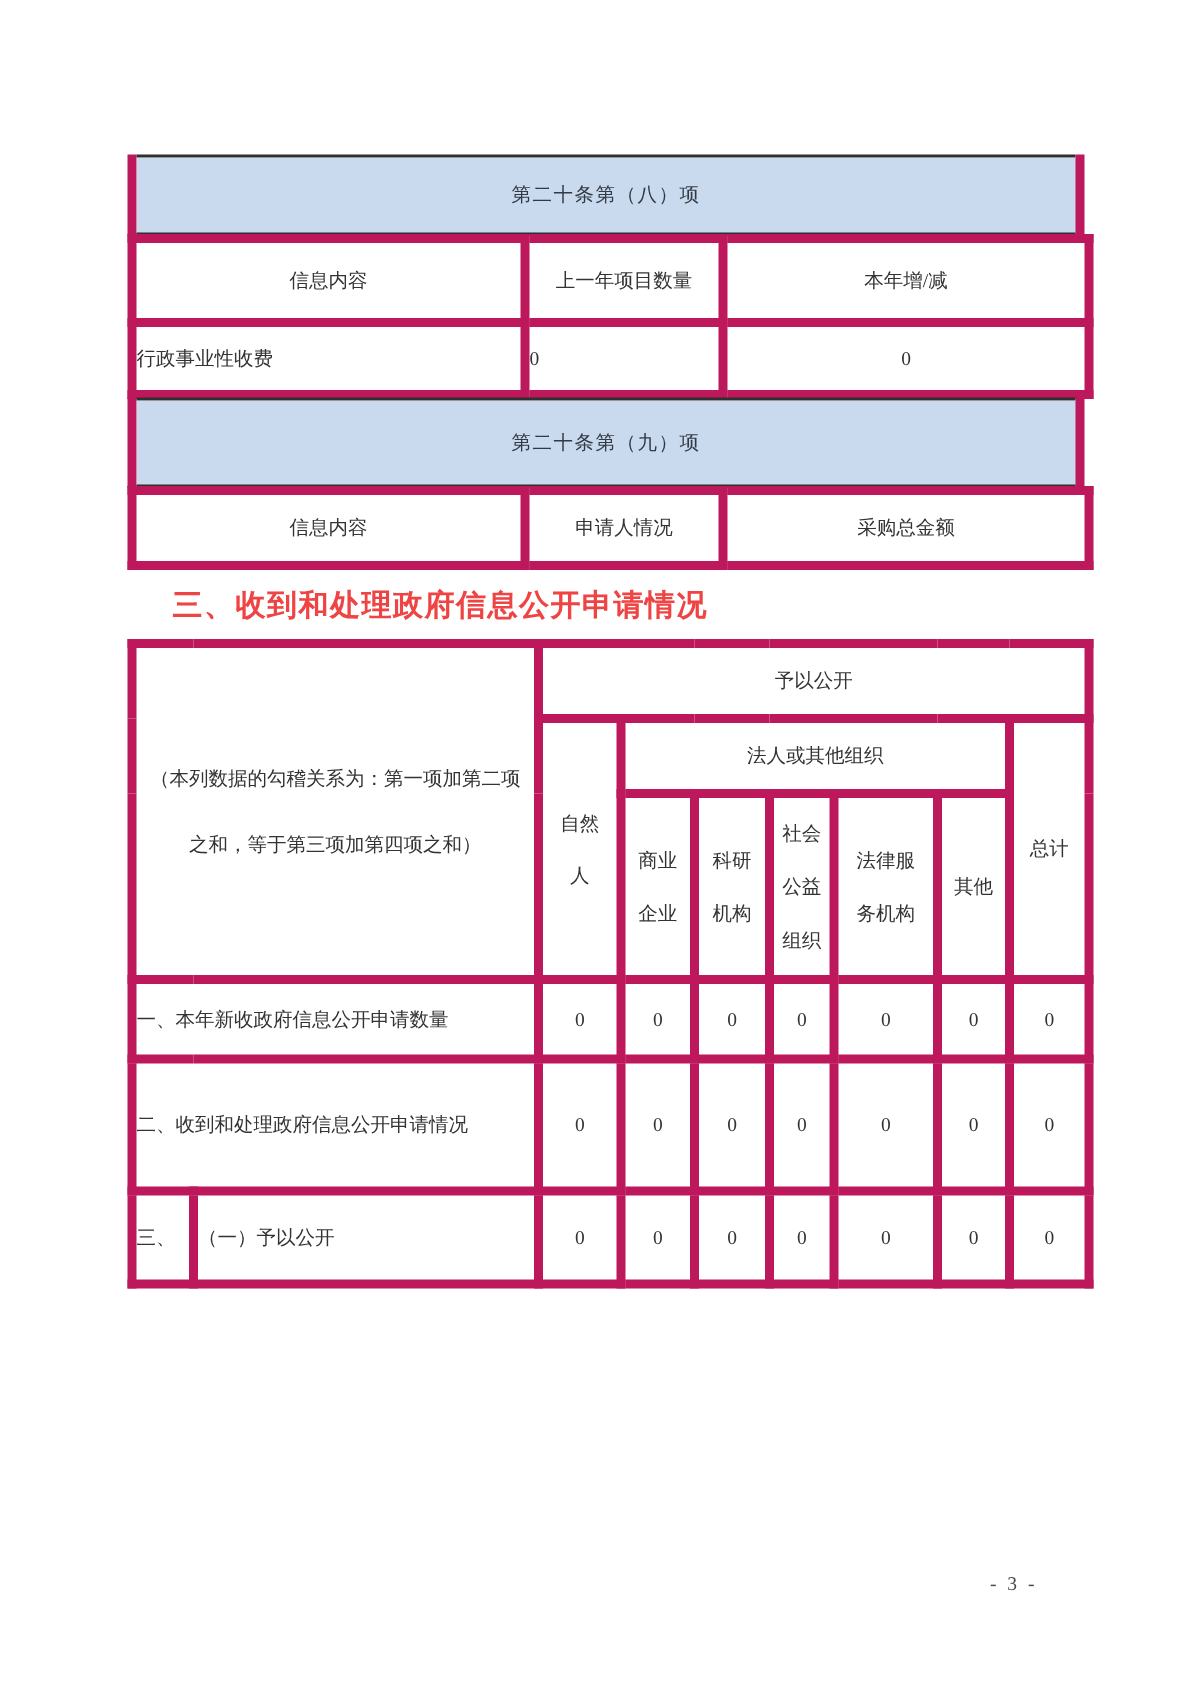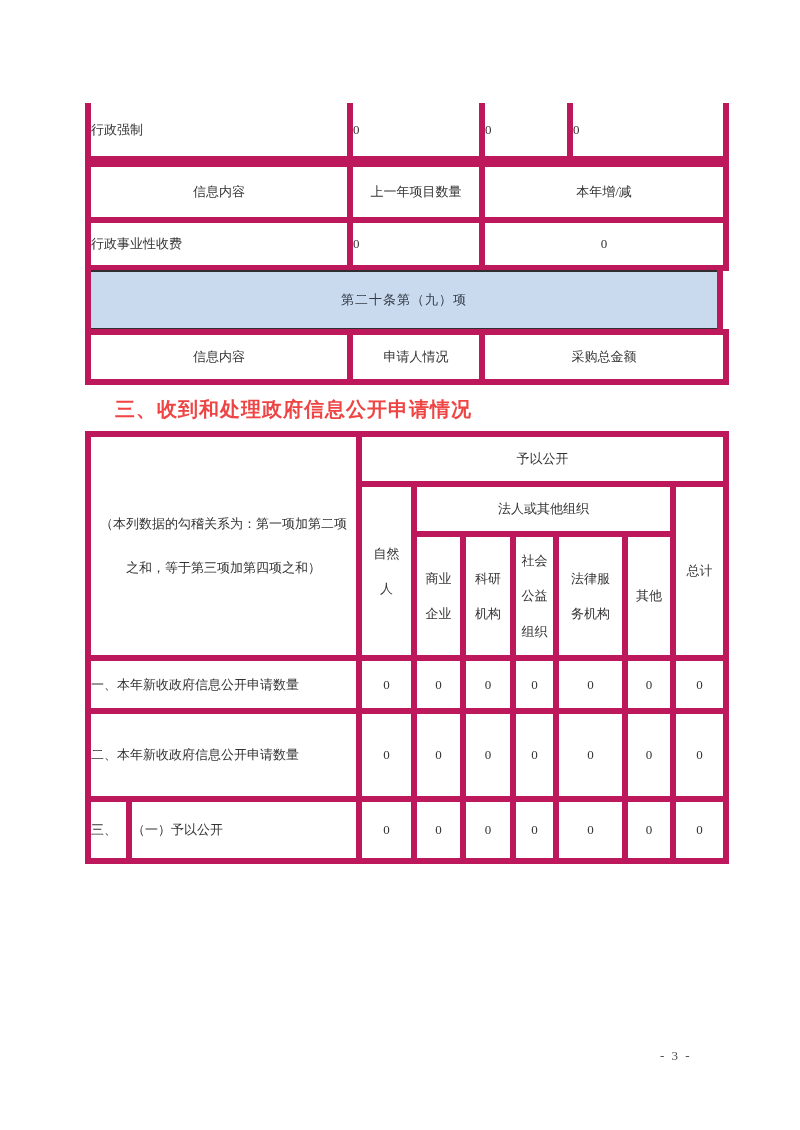--- a/index.html
+++ b/index.html
@@ -64,37 +64,28 @@
     letter-spacing: 2px;
     font-family: "Liberation Serif", serif;
   }
 </style>
 </head>
 <body>
 
 <div class="page">
   <div class="content">
 
-    <table class="tbl t1">
-      <colgroup>
-          <col style="width:262px">
-          <col style="width:132px">
-          <col style="width:88px">
-          <col style="width:156px">
-        </colgroup>
-      <tbody>
-        <tr style="height:56px">
-          <td class="lbl">行政强制</td>
-          <td class="valL">0</td>
-          <td class="valL">0</td>
-          <td class="valL">0</td>
-        </tr>
-      </tbody>
-    </table>
-
+
+    <table class="tbl">
+      <tbody>
+        <tr style="height:52px">
+          <td class="band" style="background-color: rgb(201, 218, 238);">第二十条第（八）项</td>
+        </tr>
+      </tbody>
+    </table>
 
     <table class="tbl">
       <colgroup>
           <col style="width:262px">
           <col style="width:132px">
           <col style="width:244px">
         </colgroup>
       <tbody>
         <tr style="height:56px">
           <td class="hd">信息内容</td>
@@ -174,21 +165,21 @@
           <td class="lbl" colspan="2">一、本年新收政府信息公开申请数量</td>
           <td class="val">0</td>
           <td class="val">0</td>
           <td class="val">0</td>
           <td class="val">0</td>
           <td class="val">0</td>
           <td class="val">0</td>
           <td class="val">0</td>
         </tr>
         <tr style="height:88px">
-          <td class="lbl" colspan="2">二、本年新收政府信息公开申请数量</td>
+          <td class="lbl" colspan="2">二、收到和处理政府信息公开申请情况</td>
           <td class="val">0</td>
           <td class="val">0</td>
           <td class="val">0</td>
           <td class="val">0</td>
           <td class="val">0</td>
           <td class="val">0</td>
           <td class="val">0</td>
         </tr>
         <tr style="height:62px">
           <td class="lbl">三、</td>

